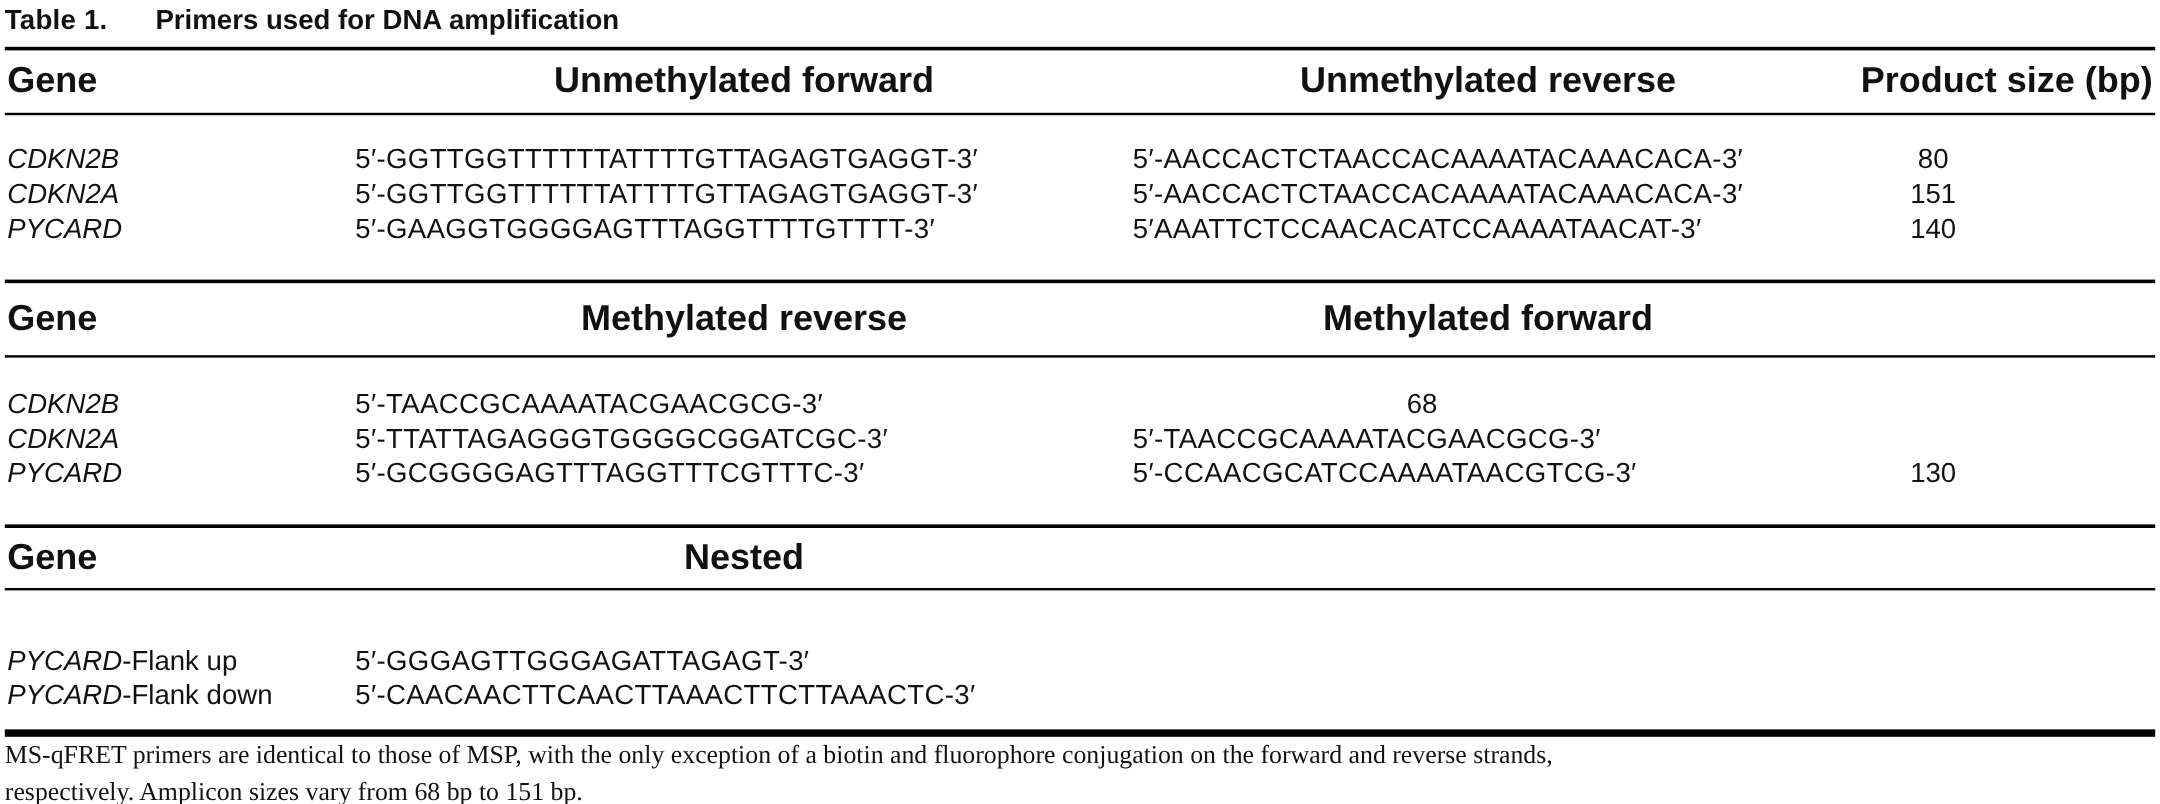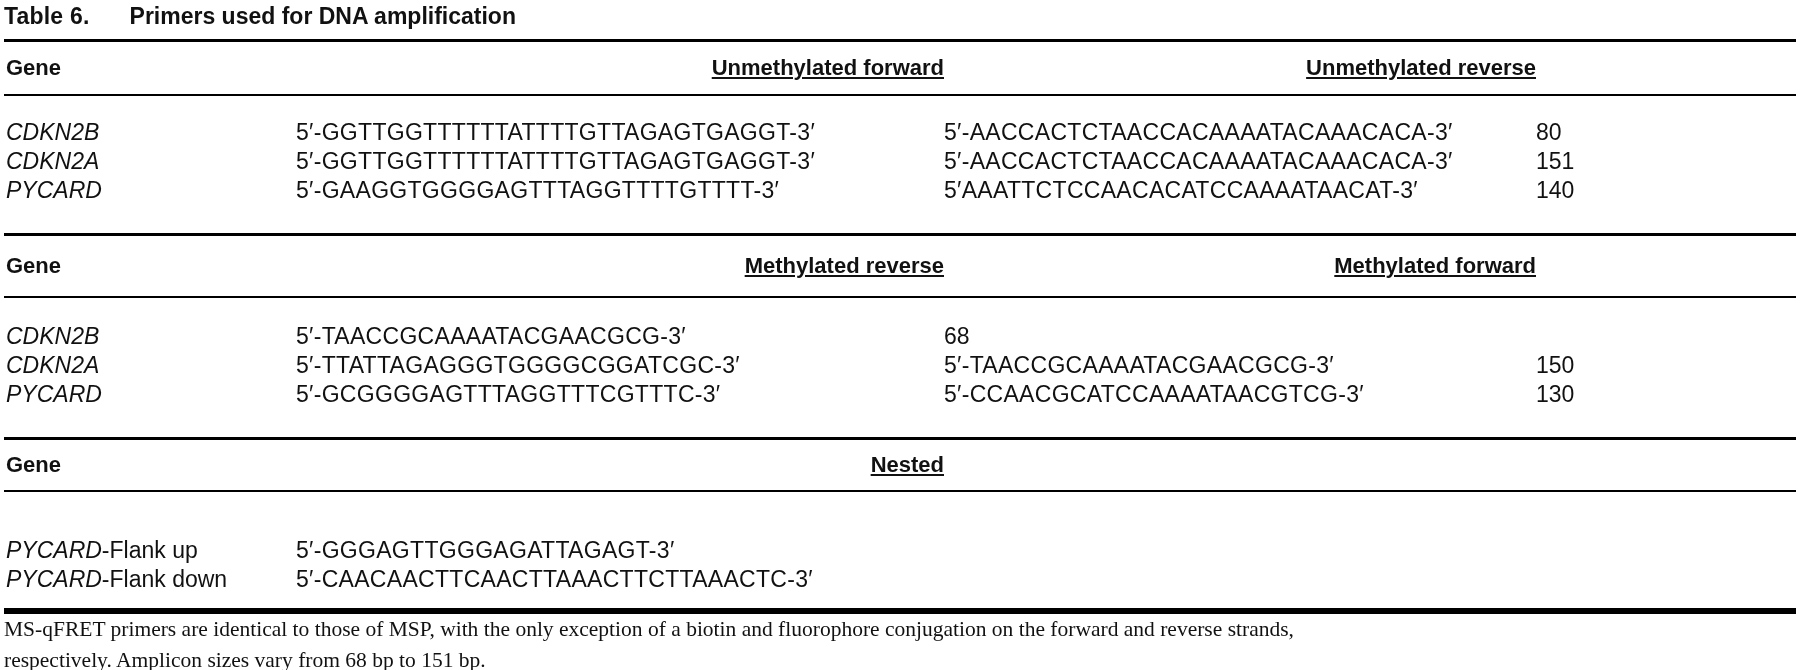--- a/index.html
+++ b/index.html
@@ -18,55 +18,56 @@
   
   .rule{width:100%;background:#000;}
   .rule-a{height:3px;}
   .rule-b{height:2px;}
   .rule-c{height:3px;}
   .rule-g{height:6px;border-top:1px solid #000;box-sizing:border-box;}
 
   
   .grid{display:grid;grid-template-columns:292px 648px 592px 1fr;align-items:center;}
 
-  .hrow{font-weight:700;font-size:22px;}
+  .hrow{font-weight:700;font-size:30px;}
   .hrow-1{height:52px;}
   .hrow-2{height:60px;}
   .hrow-3{height:50px;}
   .h-gene{text-align:left;padding-left:2px;}
-  .h-center{text-align:right;text-decoration:underline;}
+  .h-center{text-align:center;}
   .h-right{text-align:right;padding-right:2px;}
 
   .rows{font-size:23px;}
   .rows-1{padding:22px 0 28px 0;}
   .rows-2{padding:24px 0 28px 0;}
   .rows-3{padding:24px 0 14px 0;margin-top:20px;}
   .drow{line-height:29px;}
   .gene-cell{padding-left:2px;white-space:nowrap;}
   .gene-i{font-style:italic;}
   .seq{white-space:nowrap;letter-spacing:.3px;}
-  .size{text-align:left;padding-right:110px;}
+  .size{text-align:center;padding-right:110px;}
 
   
   .footnote{padding-top:0;font-size:21.5px;line-height:31px;font-family:Liberation Serif, serif;}
 </style>
 </head>
 <body>
 
 <div class="page">
 
   <div class="title">
-    <span class="t-label">Table 6.</span><span class="t-text">Primers used for DNA amplification</span>
+    <span class="t-label">Table 1.</span><span class="t-text">Primers used for DNA amplification</span>
   </div>
   <div class="rule rule-a"></div>
 
   <div class="grid hrow hrow-1">
     <div class="h-gene">Gene</div>
     <div class="h-center">Unmethylated forward</div>
     <div class="h-center">Unmethylated reverse</div>
+    <div class="h-right">Product size (bp)</div>
   </div>
   <div class="rule rule-b"></div>
 
   <div class="rows rows-1">
     <div class="grid drow">
       <div class="gene-cell"><span class="gene-i">CDKN2B</span></div>
       <div class="seq">5′-GGTTGGTTTTTTATTTTGTTAGAGTGAGGT-3′</div>
       <div class="seq">5′-AACCACTCTAACCACAAAATACAAACACA-3′</div>
       <div class="size">80</div>
     </div>
@@ -96,21 +97,20 @@
   <div class="rows rows-2">
     <div class="grid drow">
       <div class="gene-cell"><span class="gene-i">CDKN2B</span></div>
       <div class="seq">5′-TAACCGCAAAATACGAACGCG-3′</div>
       <div class="size">68</div>
     </div>
     <div class="grid drow">
       <div class="gene-cell"><span class="gene-i">CDKN2A</span></div>
       <div class="seq">5′-TTATTAGAGGGTGGGGCGGATCGC-3′</div>
       <div class="seq">5′-TAACCGCAAAATACGAACGCG-3′</div>
-      <div class="size">150</div>
     </div>
     <div class="grid drow">
       <div class="gene-cell"><span class="gene-i">PYCARD</span></div>
       <div class="seq">5′-GCGGGGAGTTTAGGTTTCGTTTC-3′</div>
       <div class="seq">5′-CCAACGCATCCAAAATAACGTCG-3′</div>
       <div class="size">130</div>
     </div>
   </div>
   <div class="rule rule-c"></div>
 

